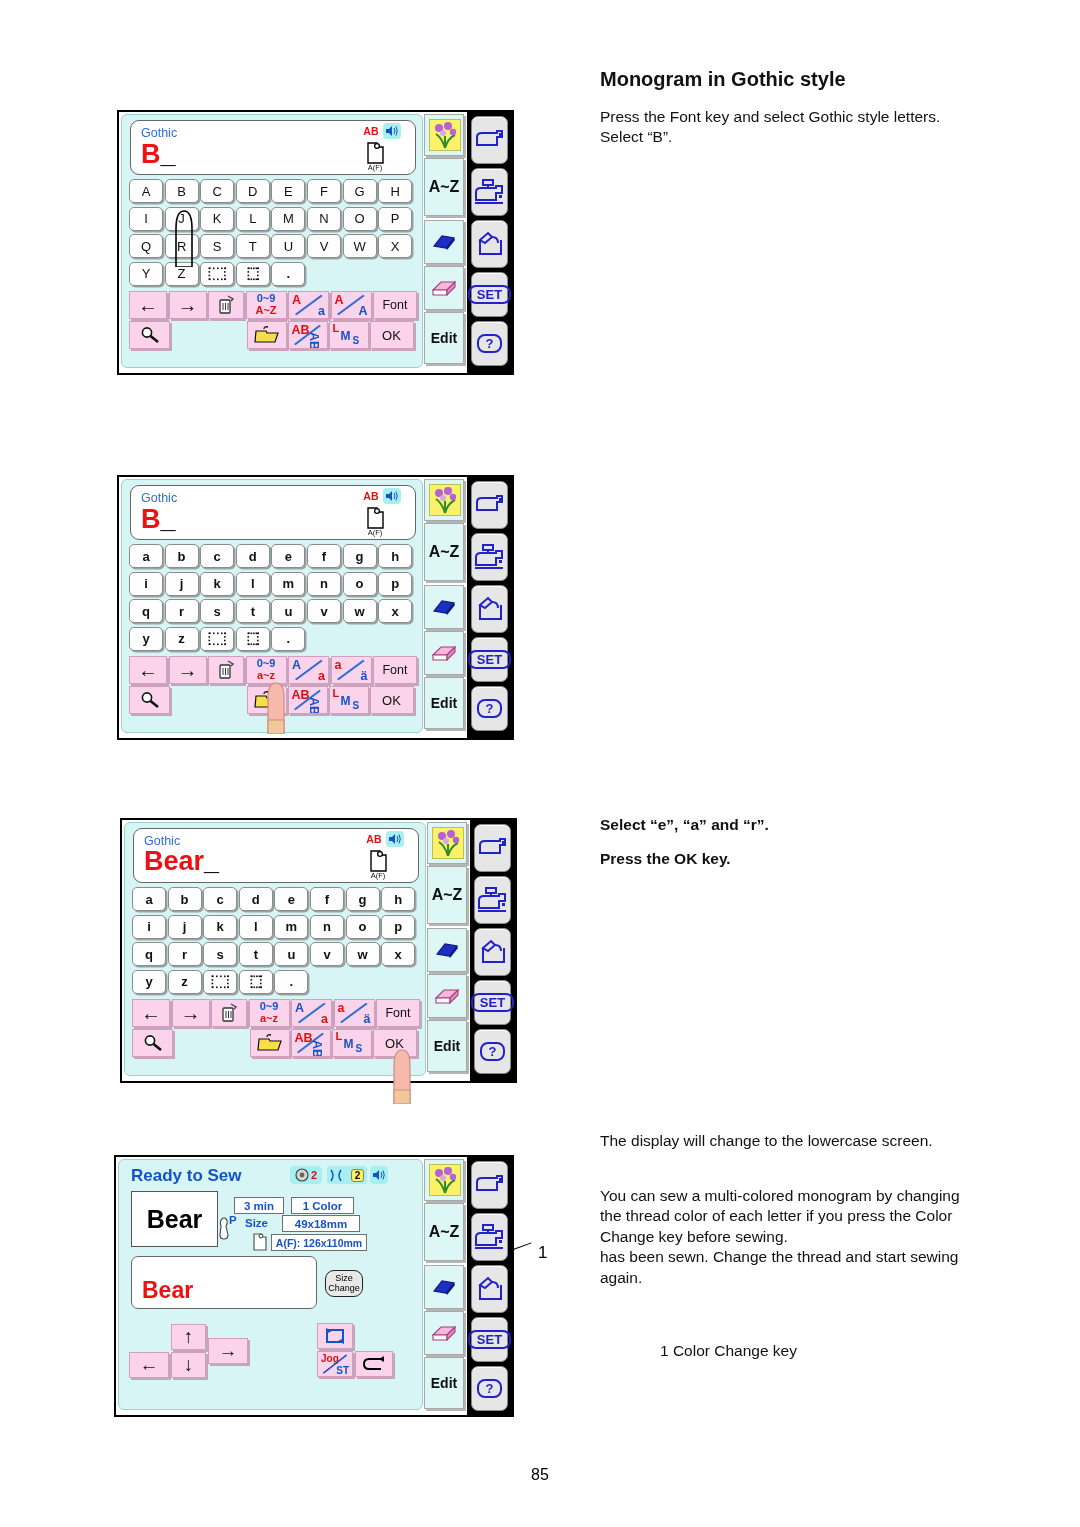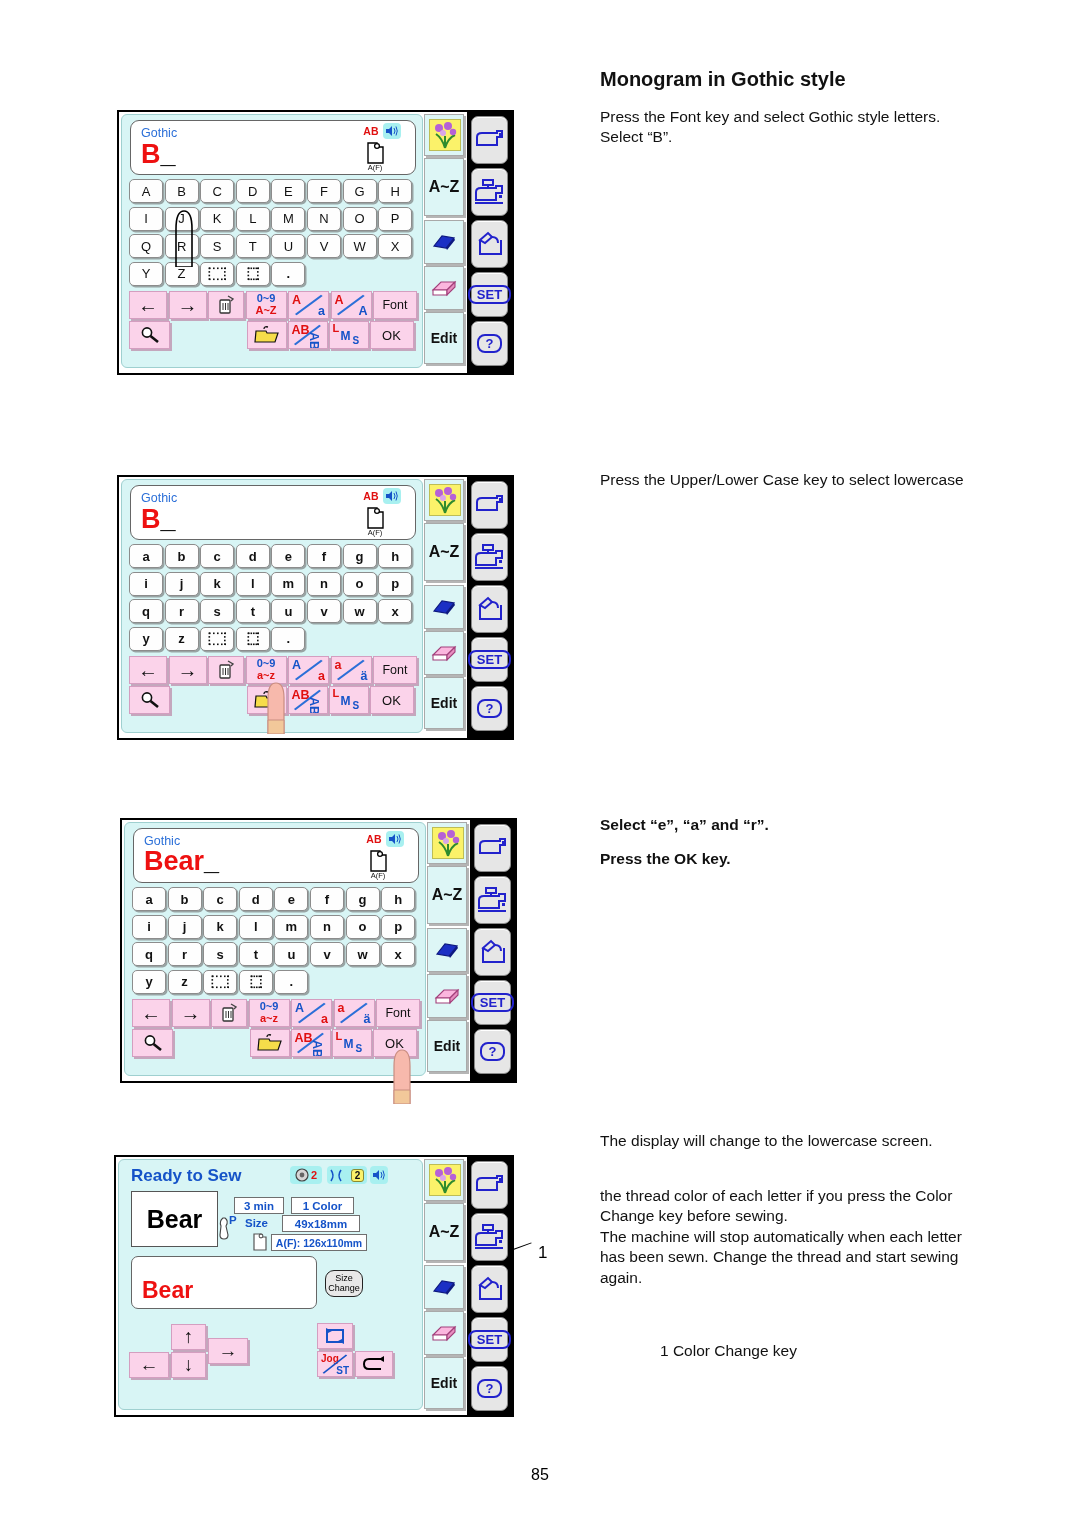--- a/index.html
+++ b/index.html
@@ -80,36 +80,35 @@
 <body>
 
 <div class="instr h" style="top:66px;">Monogram in Gothic style</div>
 
 <div class="instr" style="top:107px;">
   <p>Press the Font key and select Gothic style letters.</p>
   <p>Select “B”.</p>
 </div>
 
 <div class="instr" style="top:470px;">
-  <p>Press the Upper/Lower Case key to select lowercase</p>
 </div>
 
 <div class="instr" style="top:815px;font-weight:bold;">
   <p>Select “e”, “a” and “r”.</p>
   <div class="gap"></div>
   <p>Press the OK key.</p>
 </div>
 
 <div class="instr" style="top:1131px;">
   <p>The display will change to the lowercase screen.</p>
 </div>
 <div class="instr" style="top:1186px;">
+  <p>You can sew a multi-colored monogram by changing</p>
   <p>the thread color of each letter if you press the Color</p>
   <p>Change key before sewing.</p>
-  <p>The machine will stop automatically when each letter</p>
   <p>has been sewn. Change the thread and start sewing</p>
   <p>again.</p>
 </div>
 <div class="instr" style="top:1341px;left:660px;width:390px;">1 Color Change key</div>
 
 <div class="callout-num" style="left:538px;top:1243px;">1</div>
 <div class="leader" style="left:395px;top:1292px;width:145px;transform:rotate(-20deg);"></div>
 
 <div class="pagenum" style="top:1466px;">85</div>
 

